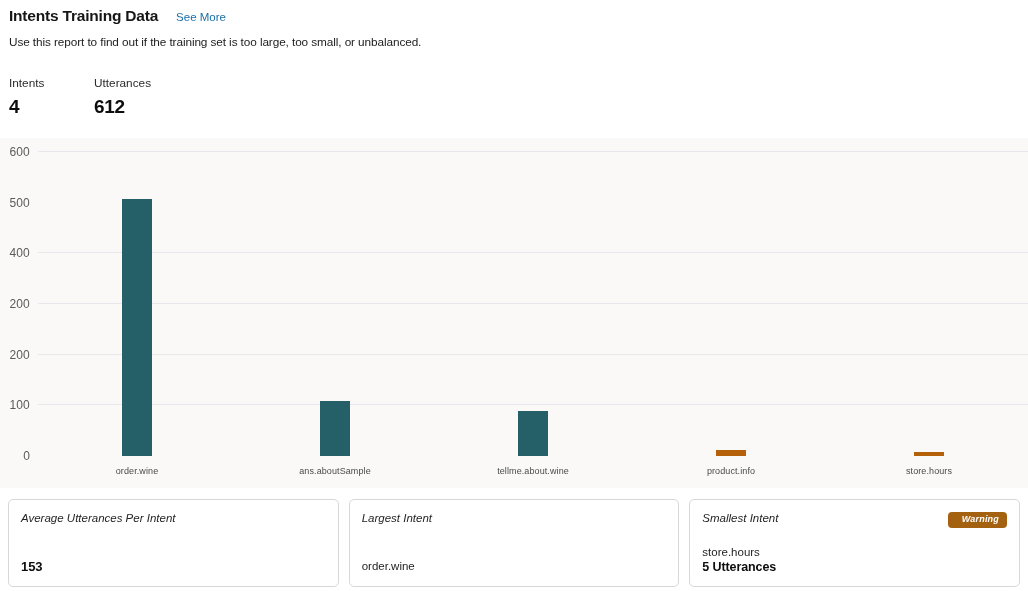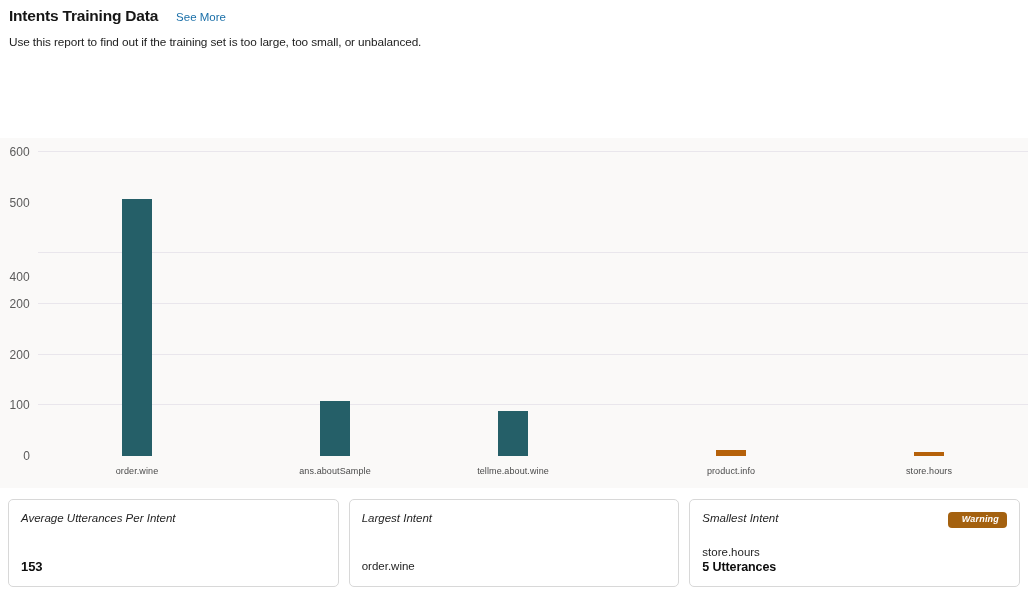--- a/index.html
+++ b/index.html
@@ -210,49 +210,59 @@
 <div class="page">
 
   <div class="header">
     <div class="title-row">
       <h1 class="page-title">Intents Training Data</h1>
       <a class="see-more">See More</a>
     </div>
     <div class="page-desc">Use this report to find out if the training set is too large, too small, or unbalanced.</div>
   </div>
 
+  <div class="stats">
+    <div class="stat stat-intents">
+      <div class="stat-label">Intents</div>
+      <div class="stat-value">4</div>
+    </div>
+    <div class="stat stat-utterances">
+      <div class="stat-label">Utterances</div>
+      <div class="stat-value">612</div>
+    </div>
+  </div>
 
   <div class="chart-area">
     <div class="plot" id="plot">
       <div id="gridlines">
           <div class="gridline" style="bottom: 82.6667px;"></div>
           <div class="gridline" style="bottom: 133.333px;"></div>
           <div class="gridline" style="bottom: 184px;"></div>
           <div class="gridline" style="bottom: 234.667px;"></div>
           <div class="gridline" style="bottom: 336px;"></div>
         </div>
       <div id="yticks">
           <div class="ytick" style="top: 318px;">0</div>
           <div class="ytick" style="top: 267.333px;">100</div>
           <div class="ytick" style="top: 216.667px;">200</div>
           <div class="ytick" style="top: 166px;">200</div>
-          <div class="ytick" style="top: 115.333px; margin-top: 24px;">400</div>
+          <div class="ytick" style="top: 115.333px;">400</div>
           <div class="ytick" style="top: 64.6667px;">500</div>
           <div class="ytick" style="top: 14px;">600</div>
         </div>
       <div class="bars" id="bars">
           <div class="bar-slot" style="left: 0px; width: 198px;">
             <div class="bar" title="order.wine: 507" style="height: 256.88px;"></div>
             <div class="bar-label">order.wine</div>
           </div>
           <div class="bar-slot" style="left: 198px; width: 198px;">
             <div class="bar" title="ans.aboutSample: 108" style="height: 54.72px;"></div>
             <div class="bar-label">ans.aboutSample</div>
           </div>
-          <div class="bar-slot" style="left: 376px; width: 198px;">
+          <div class="bar-slot" style="left: 396px; width: 198px;">
             <div class="bar" title="tellme.about.wine: 88" style="height: 44.5867px;"></div>
             <div class="bar-label">tellme.about.wine</div>
           </div>
           <div class="bar-slot" style="left: 594px; width: 198px;">
             <div class="bar warn" title="product.info: 12" style="height: 6.08px;"></div>
             <div class="bar-label">product.info</div>
           </div>
           <div class="bar-slot" style="left: 792px; width: 198px;">
             <div class="bar warn" title="store.hours: 5" style="height: 4px;"></div>
             <div class="bar-label">store.hours</div>

